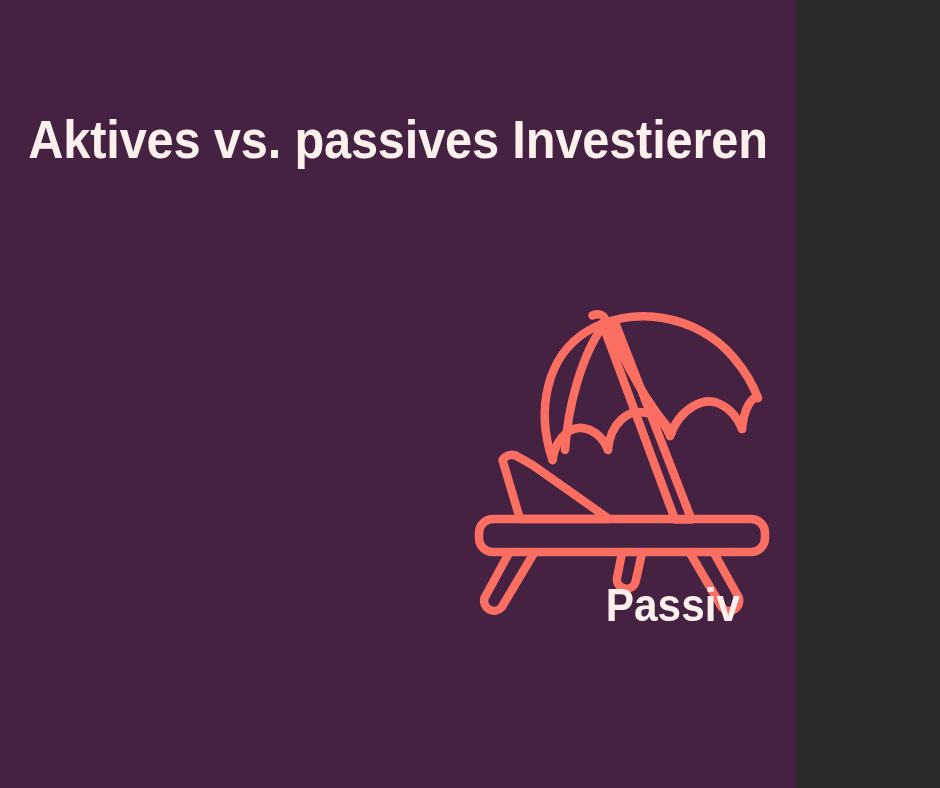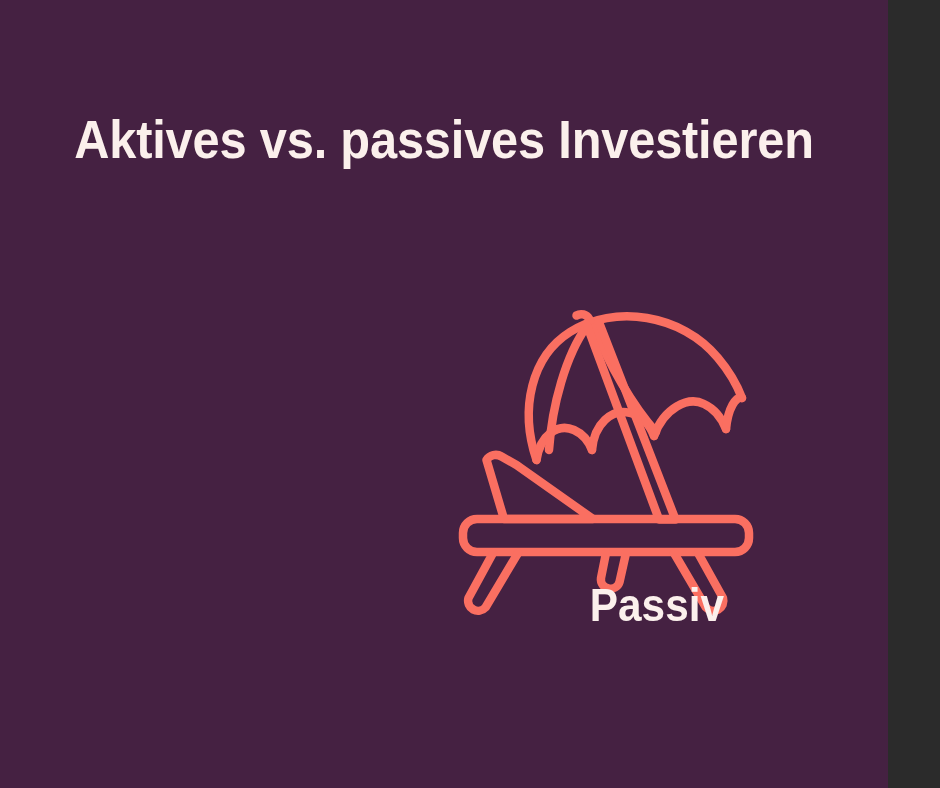--- a/index.html
+++ b/index.html
@@ -43,21 +43,21 @@
   }
 
   
   .column {
     position: absolute;
     top: 280px;
     width: 420px;
     height: 370px;
   }
   #column-active  { left: 50px;  }
-  #column-passive { left: 446px; }
+  #column-passive { left: 462px; }
 
   .icon-stage {
     position: absolute;
     left: 0;
     top: 0;
     width: 420px;
     height: 300px;
   }
   .icon-stage svg {
     display: block;
@@ -85,21 +85,21 @@
     transform-origin: center center;
   }
 
   
   #label-active  { transform: scaleX(0.9) translateX(-2px); }
   #label-passive { transform: scaleX(0.9) translateX(1px); }
 </style>
 </head>
 <body>
 
-<div id="canvas" style="background: rgb(69, 33, 66); width: 888px; height: 788px;">
+<div id="canvas" style="background: rgb(69, 33, 66); width: 796px; height: 788px;">
 
   <div id="title" style="color: rgb(251, 240, 236);">Aktives vs. passives Investieren</div>
 
 
   <div class="column" id="column-passive">
 
     <div class="icon-stage">
       <svg viewBox="0 0 420 300" xmlns="http://www.w3.org/2000/svg">
 
         <g fill="none" stroke="#FA6F61" stroke-width="8.5" stroke-linecap="round" stroke-linejoin="round">

